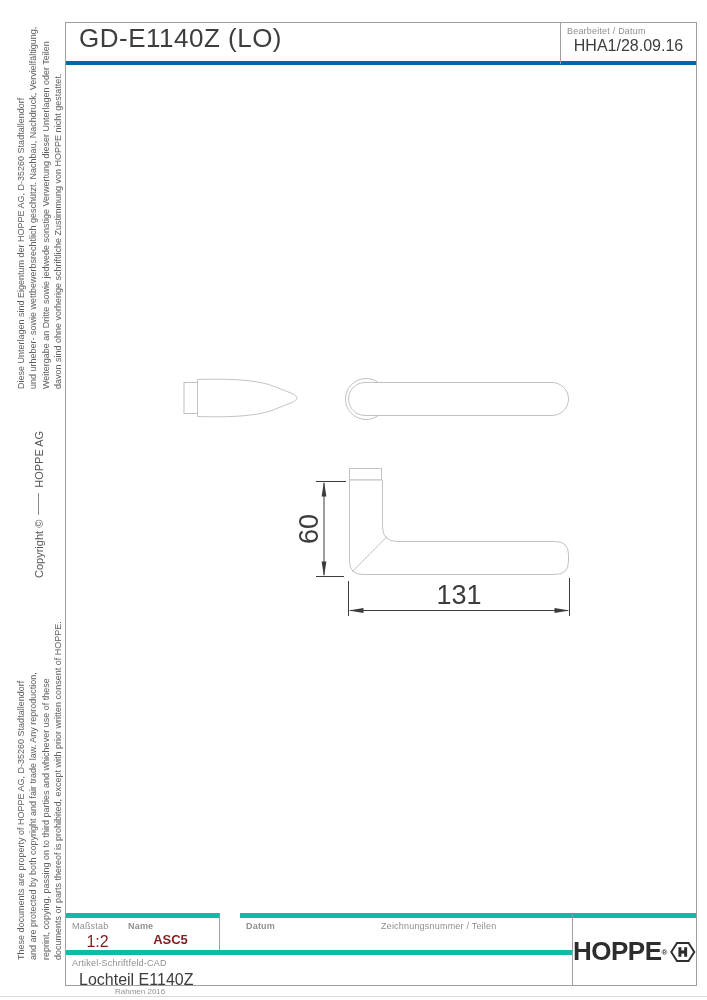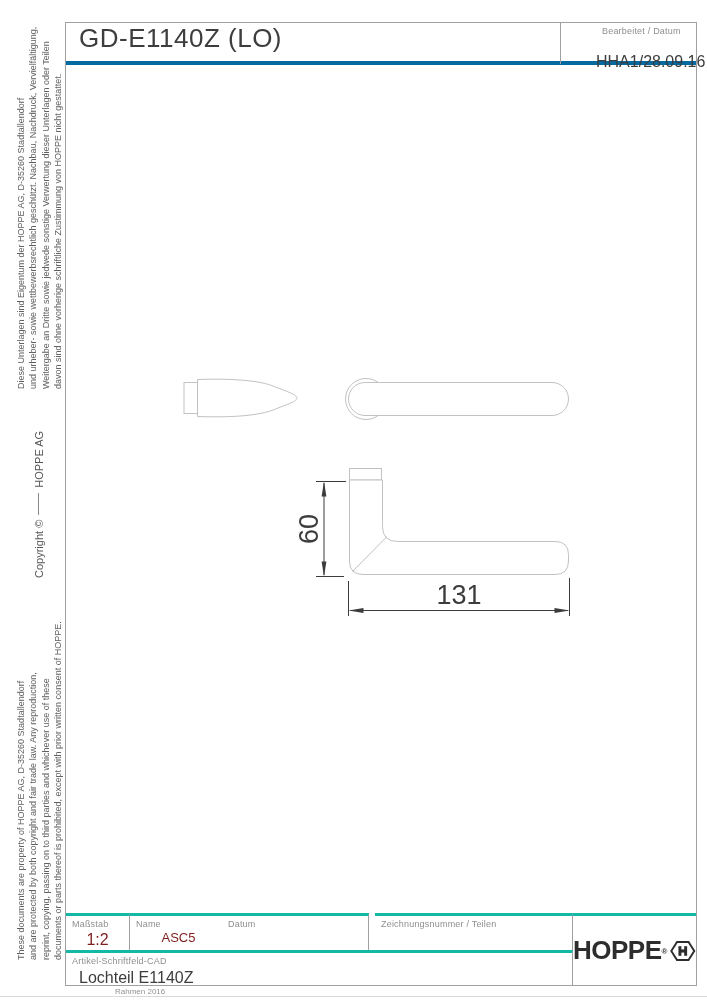--- a/index.html
+++ b/index.html
@@ -6,42 +6,42 @@
   body{font-family:"Liberation Sans", sans-serif;}
   .page{position:relative;width:707px;height:1000px;background:#ffffff;overflow:hidden;}
 
   
   .frame{position:absolute;left:65px;top:22px;width:632px;height:964px;
          border:1px solid #a0a0a0;box-sizing:border-box;}
   .header{position:absolute;left:66px;top:23px;width:630px;height:42px;
           border-bottom:4px solid #0369a1;box-sizing:border-box;display:flex;}
   .title{margin-left:13px;font-size:26px;color:#3d3d3d;letter-spacing:.5px;}
   .bearb-cell{position:absolute;left:560px;top:23px;width:136px;height:41px;
-              border-left:1px solid #a0a0a0;box-sizing:border-box;padding-left:35px;}
+              border-left:1px solid #a0a0a0;box-sizing:border-box;}
   .cell-label{font-size:9px;color:#8f8f8f;padding:3px 0 0 6px;letter-spacing:.2px;}
-  .bearb-value{text-align:center;font-size:16px;color:#3d3d3d;margin-top:17px;}
+  .bearb-value{text-align:center;font-size:16px;color:#3d3d3d;margin-top:1px;}
 
   
   .rot{position:absolute;transform:rotate(-90deg);transform-origin:0 0;color:#606060;}
   .notice{font-size:9px;line-height:12.4px;}
   .notice span{display:block;white-space:nowrap;}
   .copyright{font-size:11px;color:#565656;white-space:nowrap;}
   .cp-sep{display:inline-block;width:22px;border-top:1px solid #8a8a8a;
           vertical-align:middle;margin:0 5px 3px 5px;}
 
   
   .drawing{position:absolute;left:0;top:0;width:707px;height:1000px;}
 
   
-  .tb-cell{position:absolute;box-sizing:border-box;border-top:3px solid #14b8a6;
+  .tb-cell{position:absolute;box-sizing:border-box;border-top:5px solid #14b8a6;
            border-right:1px solid #a0a0a0;background:#fff;}
   .tb-value{text-align:center;color:#7f1d1d;}
   .scale-cell{left:66px;top:913px;width:64px;height:37px;}
-  .name-cell{left:130px;top:913px;width:98px;height:37px;}
-  .date-cell{left:222px;top:913px;width:147px;height:37px;}
+  .name-cell{left:122px;top:913px;width:98px;height:37px;font-weight:bold;}
+  .date-cell{left:240px;top:913px;width:147px;height:37px;font-weight:bold;}
   .number-cell{left:375px;top:913px;width:198px;height:37px;}
   .article-cell{left:66px;top:950px;width:507px;height:35px;}
   .brand-cell{left:573px;top:913px;width:123px;height:72px;border-right:none;
               display:flex;align-items:center;justify-content:flex-start;}
   .num-wrap{position:relative;height:22px;}
   .num-value{position:absolute;left:30px;right:0;text-align:center;font-size:17px;color:#3d3d3d;}
   .num-format{position:absolute;right:7px;font-size:15px;color:#3d3d3d;}
   .article-value{font-size:16px;color:#3d3d3d;margin:3px 0 0 13px;}
   .v16{font-size:16px;margin-top:2px;}
   .v17{font-size:13px;margin-top:1px;}

